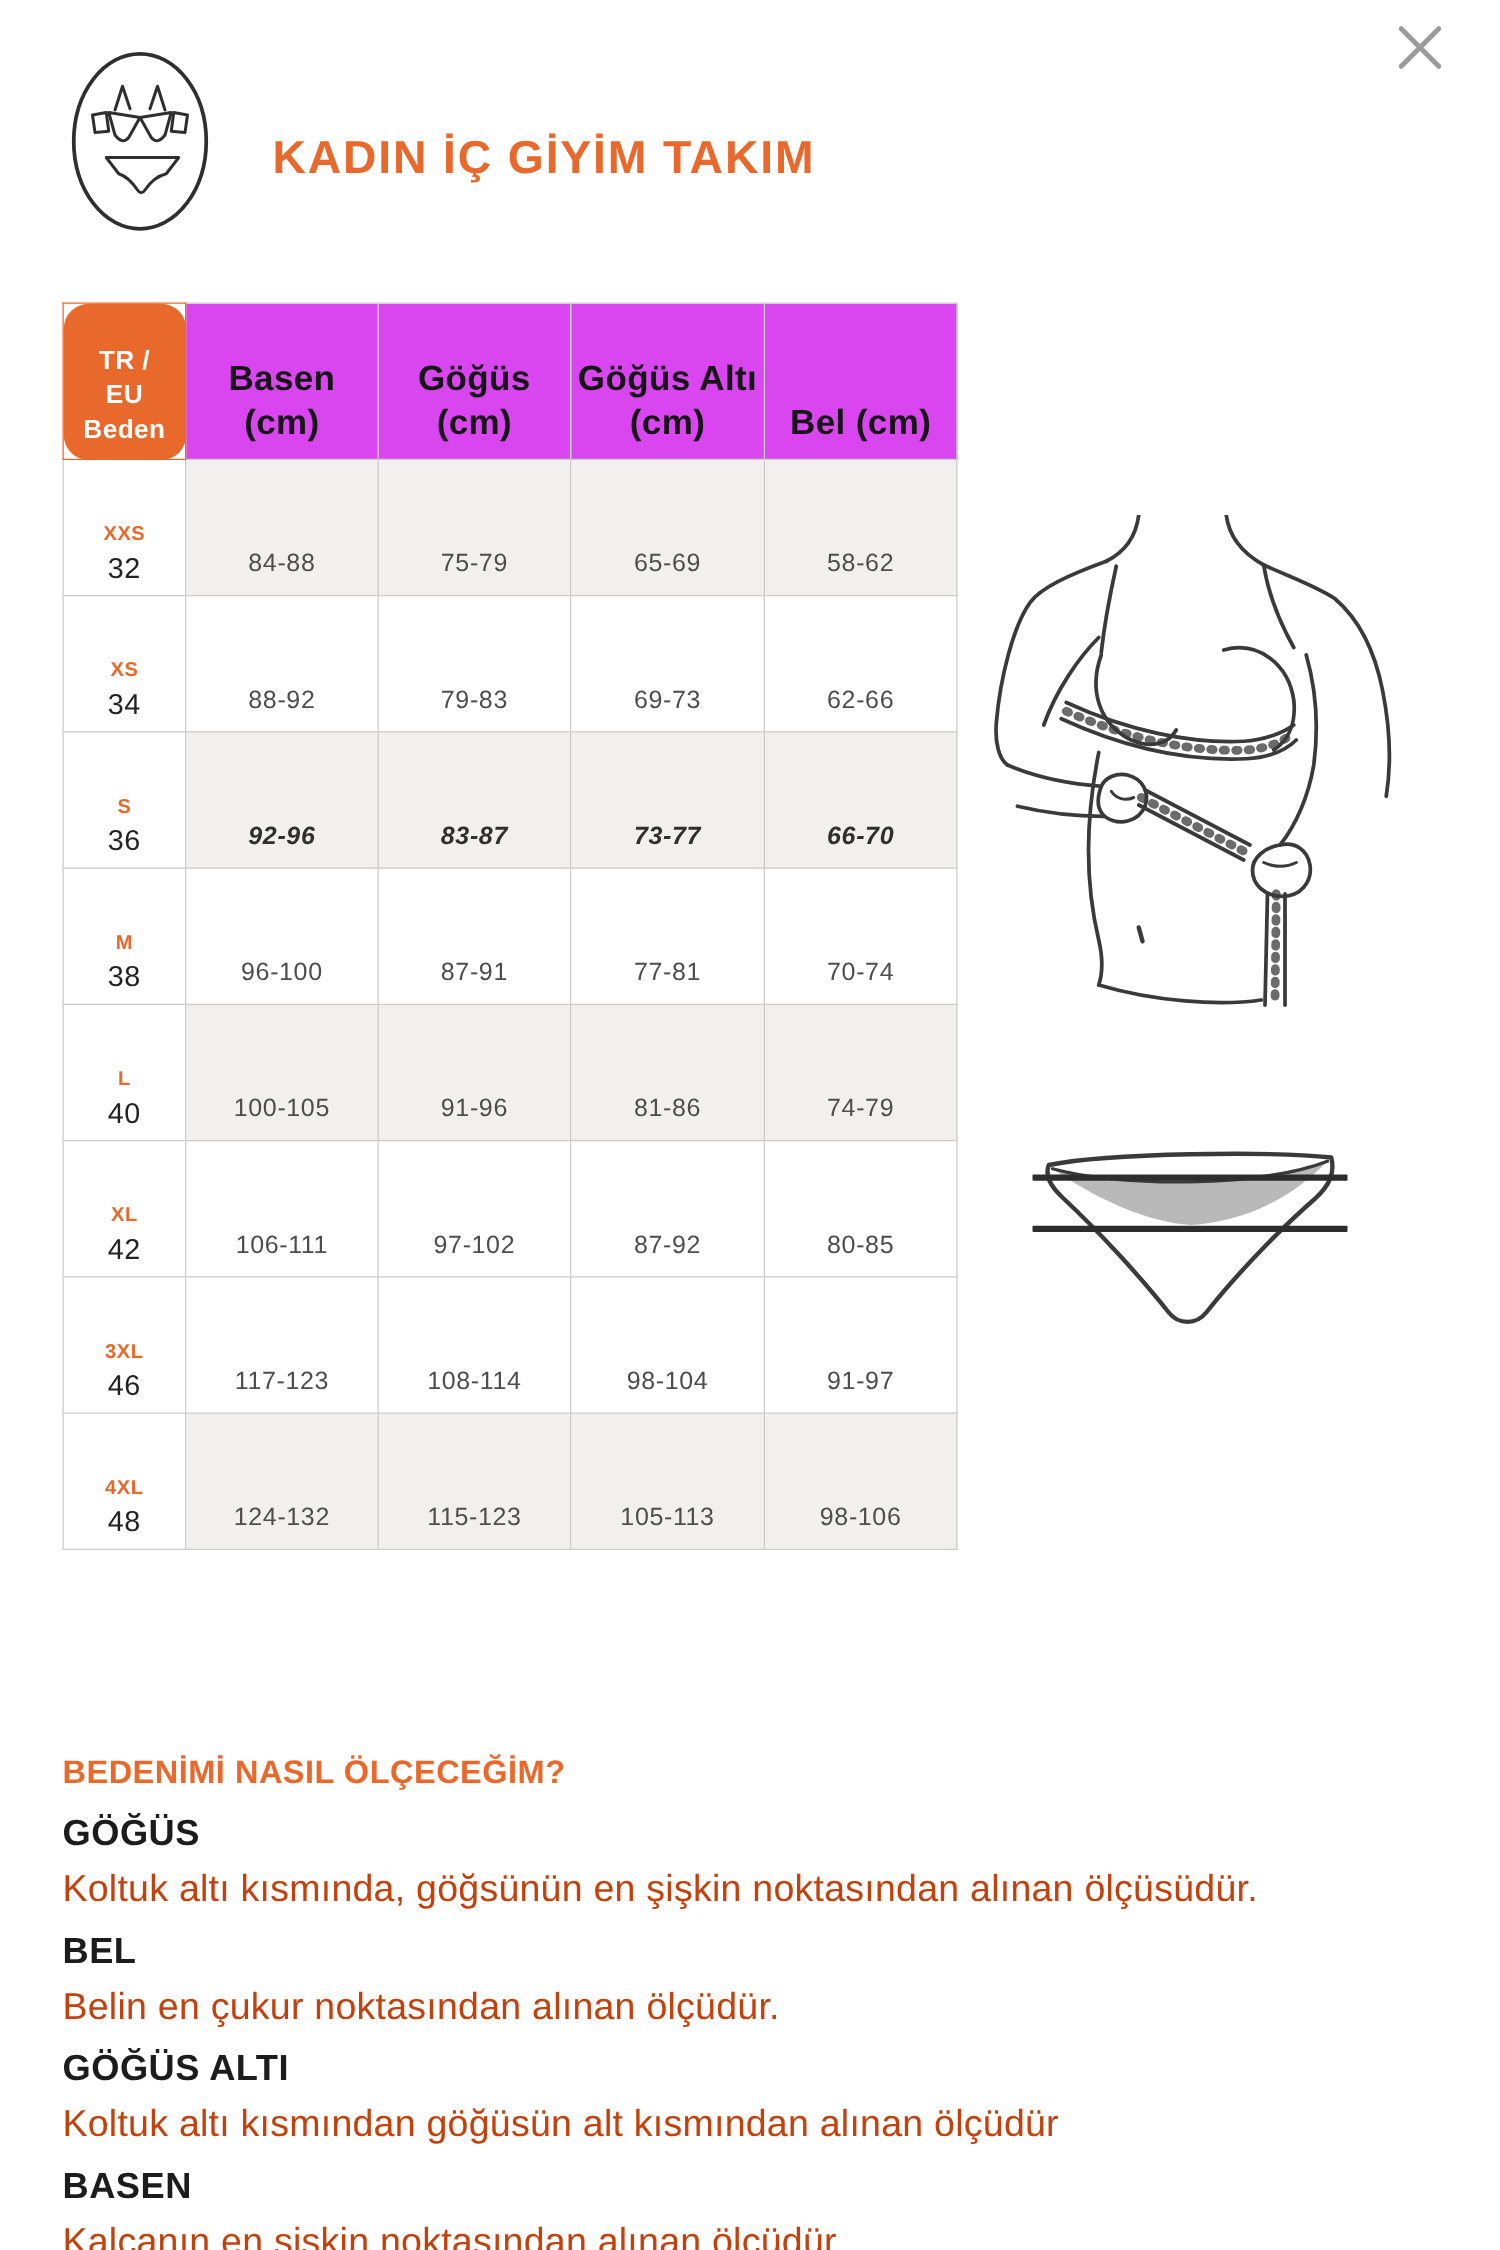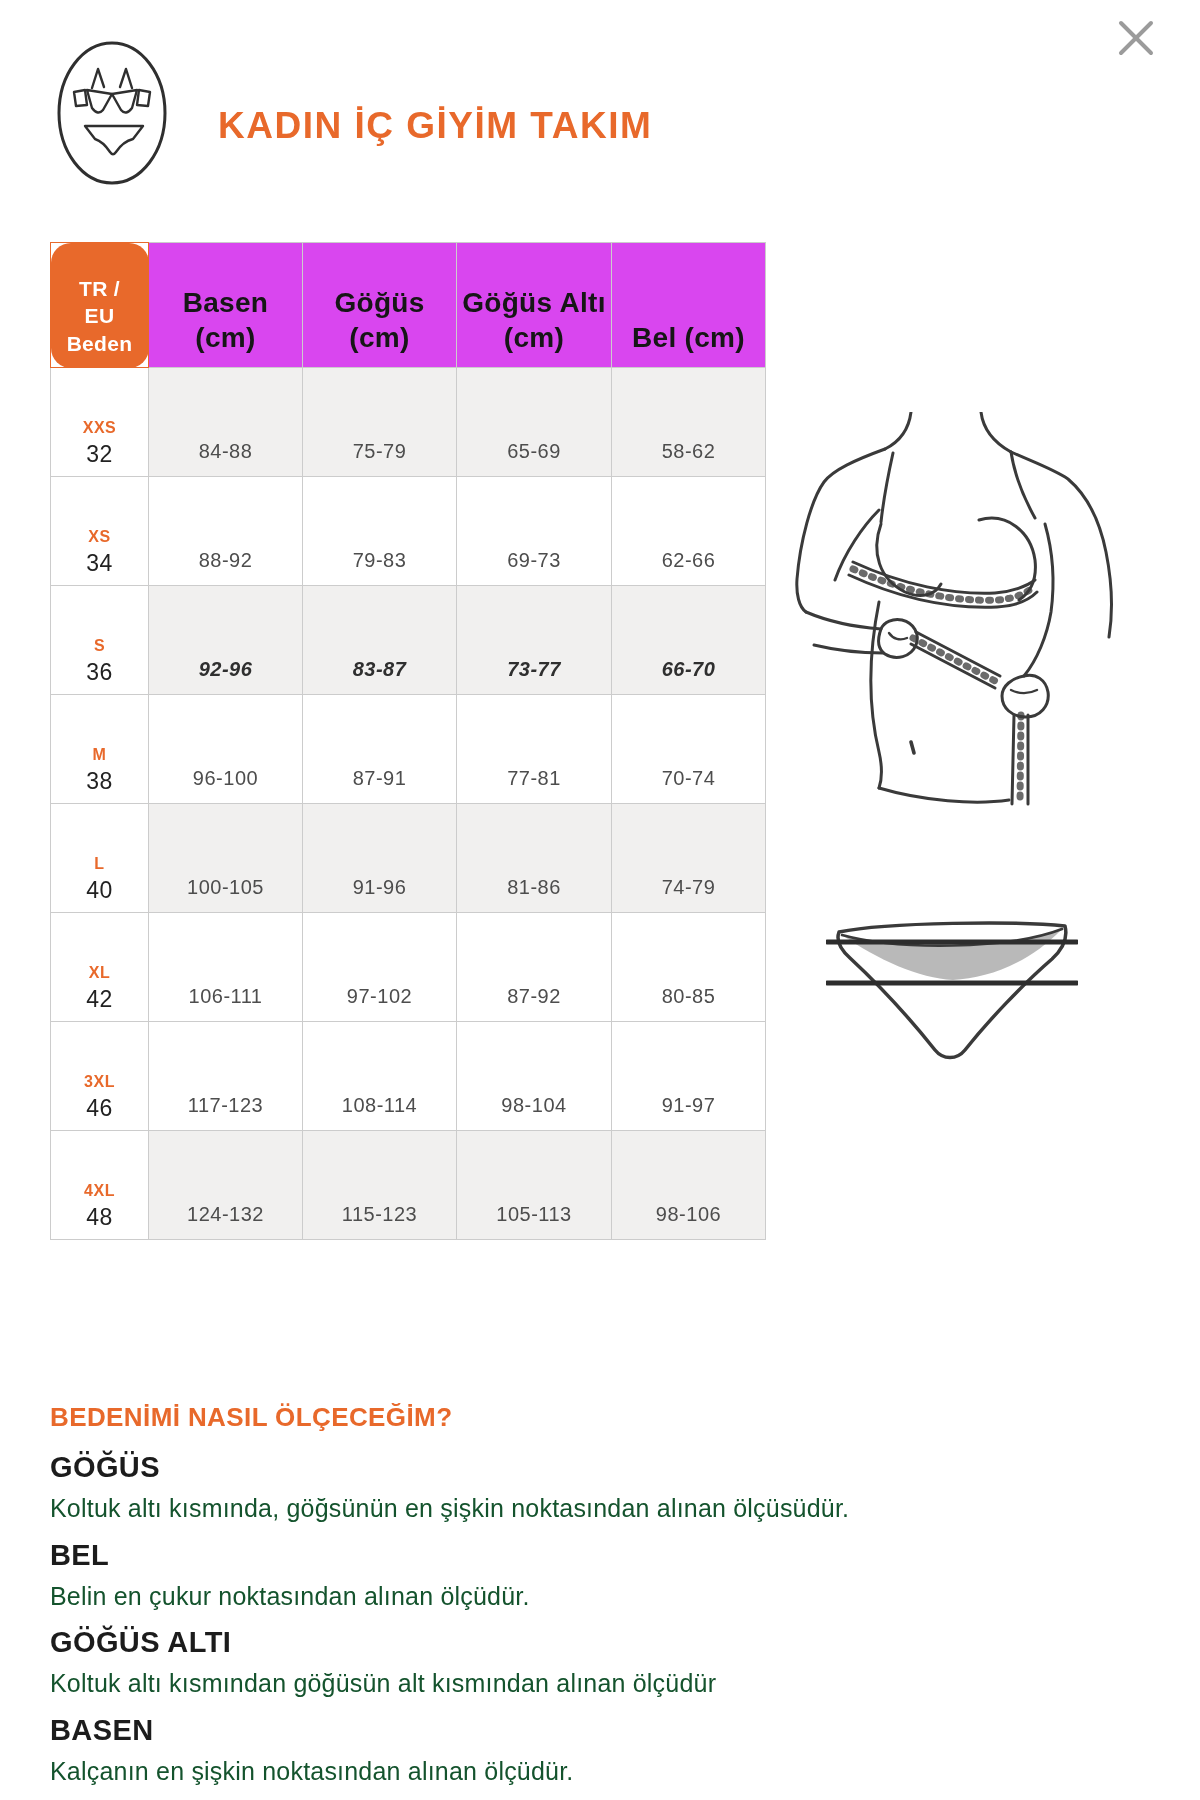--- a/index.html
+++ b/index.html
@@ -71,22 +71,22 @@
   .guide{position:absolute;left:50px;top:1390px;width:980px;}
   .guide-title{
     margin:12px 0 18px 0;color:var(--accent);
     font-size:26px;font-weight:bold;letter-spacing:.4px;
   }
   .guide-term{
     margin:14px 0 8px 0;color:#1c1c1c;
     font-size:29px;font-weight:bold;letter-spacing:.4px;
   }
   .guide-def{
-    margin:4px 0 3px 0;color:#14532d;
-    font-size:25px;line-height:1.3;letter-spacing:.2px;
+    margin:4px 0 3px 0;color:#c2410c;
+    font-size:30px;line-height:1.3;letter-spacing:.2px;
   }
 </style>
 </head>
 <body>
 
 <div class="page">
 
   <button class="close-btn" aria-label="close">
     <span>
       <svg width="44" height="44" viewBox="0 0 44 44">

